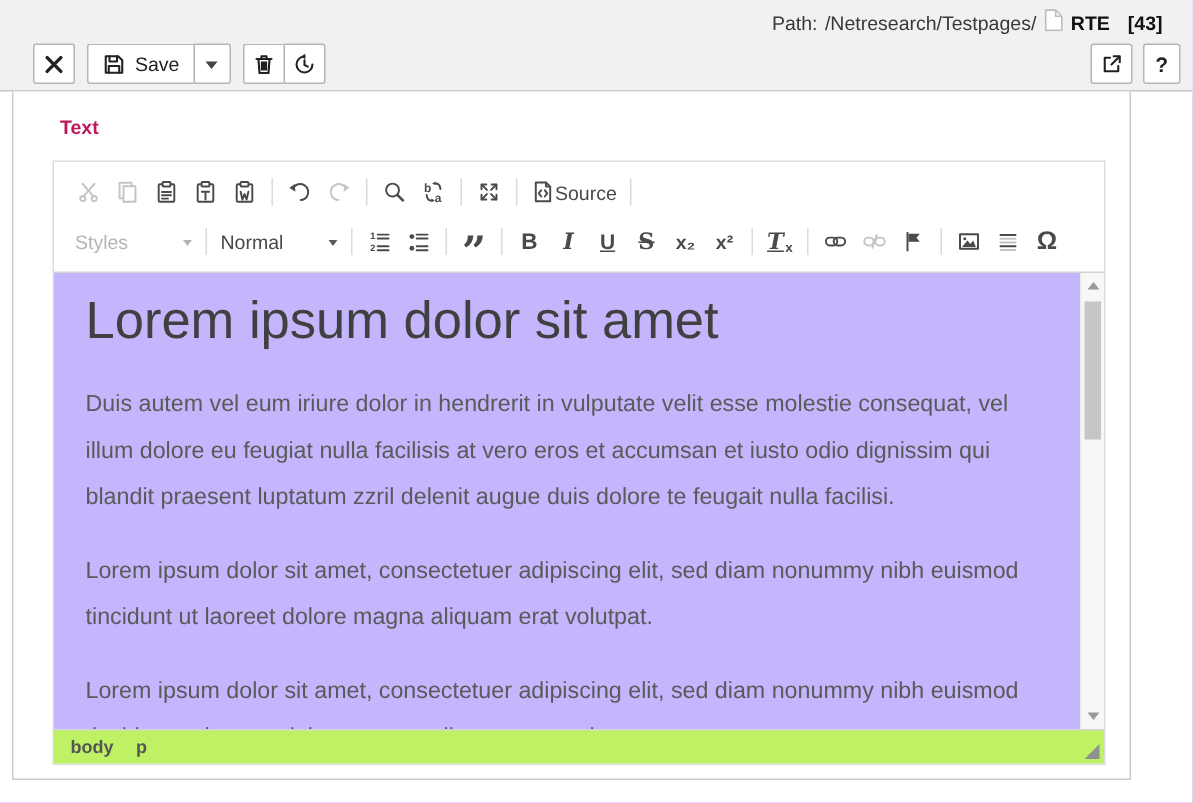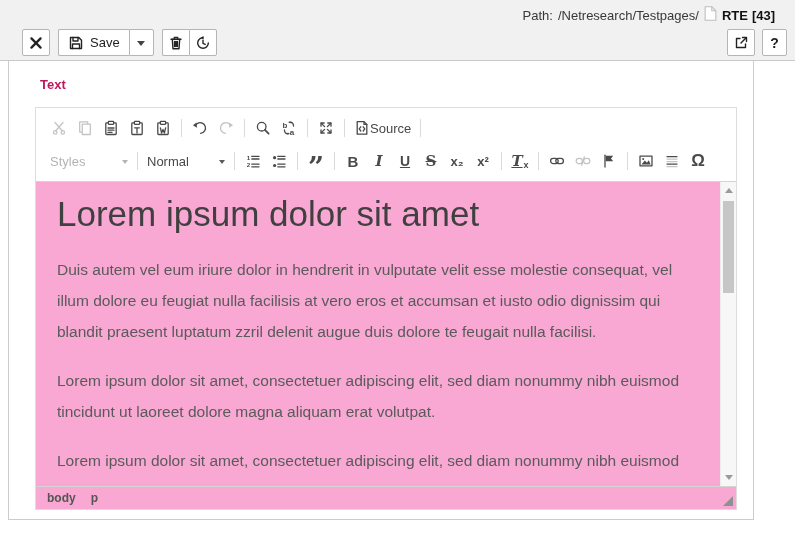--- a/index.html
+++ b/index.html
@@ -10,21 +10,21 @@
   }
   
   .docheader {
     position:absolute; left:0; top:0; width:795px; height:61px;
     background:#f1f1f1; border-bottom:1px solid #c9c9c9;
   }
   .path-row {
     position:absolute; top:6px; right:20px; display:flex; align-items:center;
     gap:5px; font-size:13px; color:#383838; white-space:nowrap;
   }
-  .record-title { font-weight:bold; color:#111; display:flex; gap:4px; }
+  .record-title { font-weight:bold; color:#111; display:flex; gap:12px; }
   .btn-row { position:absolute; left:22px; top:29px; display:flex; gap:8px; align-items:flex-start; }
   .right-btns { position:absolute; right:8px; top:29px; display:flex; gap:7px; }
   .btn {
     display:flex; align-items:center; justify-content:center; gap:6px;
     height:27px; min-width:25px; padding:0 5px;
     background:#fff; border:1px solid #b5b5b5; border-radius:2px;
     font-family:inherit; font-size:13px; color:#222; cursor:pointer;
   }
   .btn svg { width:16px; height:16px; fill:none; stroke:#222; stroke-width:1.4;
              stroke-linecap:round; stroke-linejoin:round; }
@@ -78,34 +78,34 @@
   .gU { font-size:14px; font-weight:600; text-decoration:underline; }
   .gS { font-family:"DejaVu Serif", serif; font-weight:600; font-size:15px; text-decoration:line-through; }
   .gXS { font-size:13px; font-weight:600; }
   .gT { font-family:"DejaVu Serif", serif; font-style:italic; font-weight:600; font-size:15px;
         text-decoration:underline; }
   .gTx { font-size:9px; font-weight:bold; margin-left:1px; margin-top:7px; }
   .gQ { font-family:"DejaVu Serif", serif; font-weight:bold; font-size:28px; line-height:0;
         position:relative; top:7px; }
   .gO { font-size:17px; font-weight:600; }
   
-  .content { position:relative; flex:1; overflow:hidden; background:#f9a8d4; }
+  .content { position:relative; flex:1; overflow:hidden; background:#c4b5fd; }
   .text-body { position:absolute; left:0; right:16px; top:0; bottom:0; padding:0 21px; overflow:hidden; }
   .text-body h1 { margin:10px 0 0 0; font-size:35px; line-height:44px; font-weight:400;
                   color:#404040; }
   .text-body p { margin:18px 0; font-size:15.5px; line-height:31px; color:#5a5a5a; }
   .scrollbar { position:absolute; top:0; right:0; bottom:0; width:16px; background:#f7f7f7;
                border-left:1px solid #ececec; }
   .sb-up, .sb-down { position:absolute; left:50%; transform:translateX(-50%); width:0; height:0;
                      border:4px solid transparent; cursor:pointer; }
   .sb-up { top:6px; border-bottom:5px solid #9a9a9a; border-top-width:0; }
   .sb-down { bottom:6px; border-top:5px solid #9a9a9a; border-bottom-width:0; }
   .sb-thumb { position:absolute; top:19px; left:2px; width:11px; height:92px; background:#c6c6c6; cursor:pointer; }
   
-  .elementpath { position:relative; height:23px; background:#f9a8d4; border-top:1px solid #d4d4d4;
+  .elementpath { position:relative; height:23px; background:#bef264; border-top:1px solid #d4d4d4;
                  display:flex; align-items:center; padding-left:11px; gap:15px;
                  font-size:12px; font-weight:bold; color:#555; }
   .ep-item { cursor:pointer; }
   .resize-handle { position:absolute; right:3px; bottom:3px; width:0; height:0;
                    border-left:10px solid transparent; border-bottom:10px solid #909090; cursor:nwse-resize; }
 </style>
 </head>
 <body>
 
 <div class="docheader">

